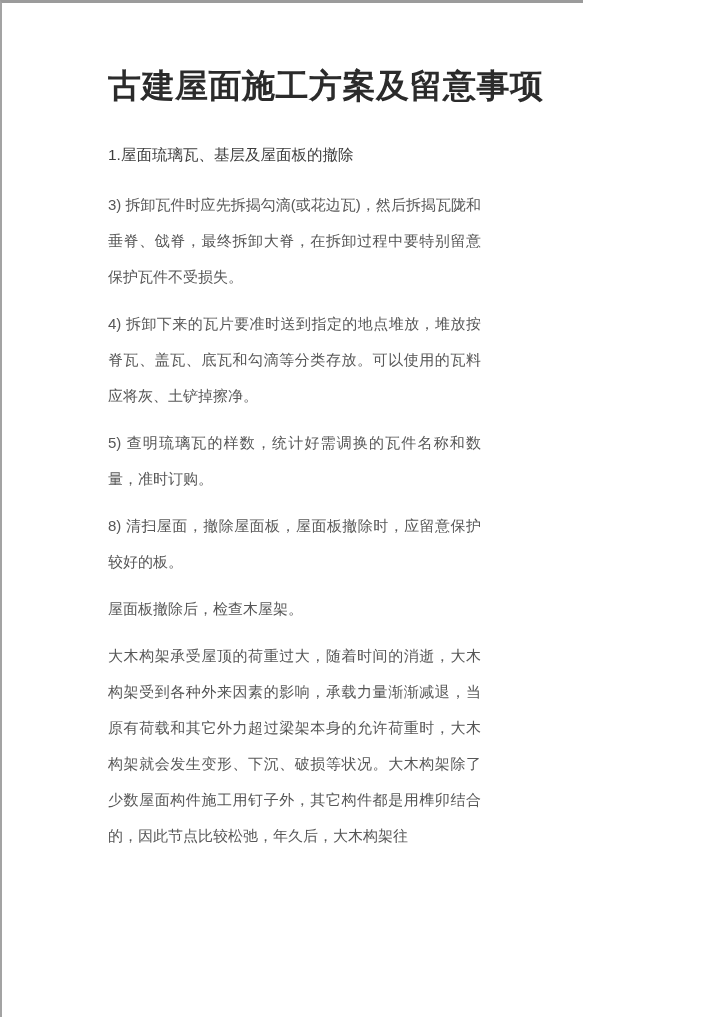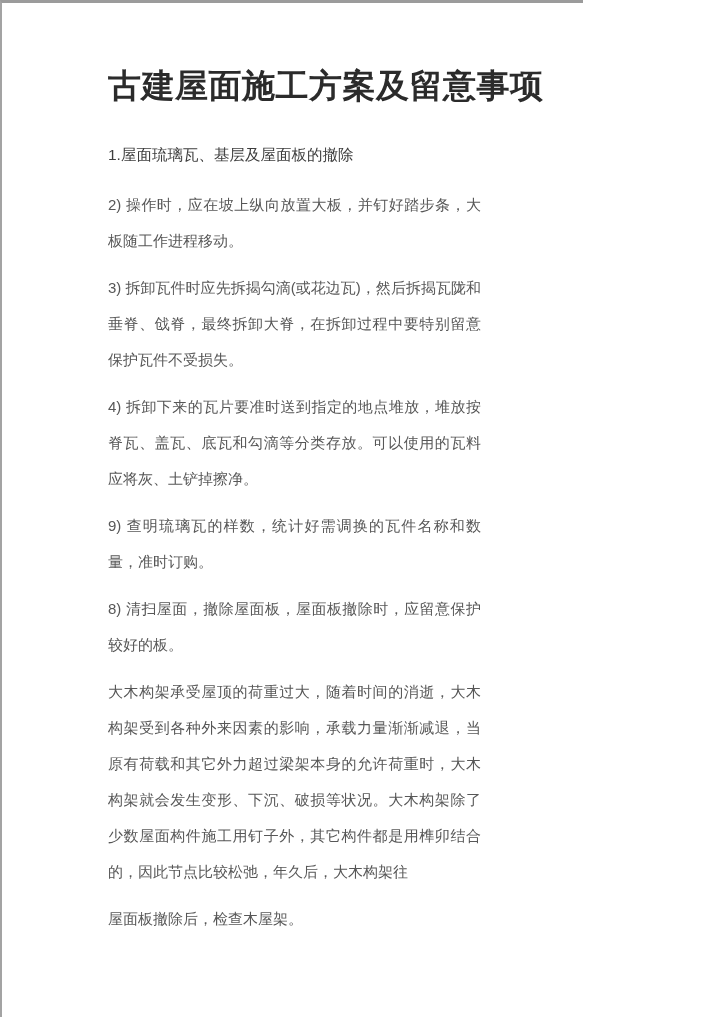--- a/index.html
+++ b/index.html
@@ -44,23 +44,22 @@
 </style>
 </head>
 <body>
 
 <div class="page">
 
   <h1 class="doc-title">古建屋面施工方案及留意事项</h1>
 
   <h2 class="sec-heading">1.屋面琉璃瓦、基层及屋面板的撤除</h2>
 
-  <p class="para">2) 操作时，应在坡上纵向放置大板，并钉好踏步条，大板随工作进程移动。</p>
   <p class="para">3) 拆卸瓦件时应先拆揭勾滴(或花边瓦)，然后拆揭瓦陇和垂脊、戗脊，最终拆卸大脊，在拆卸过程中要特别留意保护瓦件不受损失。</p>
   <p class="para">4) 拆卸下来的瓦片要准时送到指定的地点堆放，堆放按脊瓦、盖瓦、底瓦和勾滴等分类存放。可以使用的瓦料应将灰、土铲掉擦净。</p>
-  <p class="para">9) 查明琉璃瓦的样数，统计好需调换的瓦件名称和数量，准时订购。</p>
+  <p class="para">5) 查明琉璃瓦的样数，统计好需调换的瓦件名称和数量，准时订购。</p>
   <p class="para">8) 清扫屋面，撤除屋面板，屋面板撤除时，应留意保护较好的板。</p>
 
 
+  <p class="para">屋面板撤除后，检查木屋架。</p>
   <p class="para">大木构架承受屋顶的荷重过大，随着时间的消逝，大木构架受到各种外来因素的影响，承载力量渐渐减退，当原有荷载和其它外力超过梁架本身的允许荷重时，大木构架就会发生变形、下沉、破损等状况。大木构架除了少数屋面构件施工用钉子外，其它构件都是用榫卯结合的，因此节点比较松弛，年久后，大木构架往</p>
-  <p class="para">屋面板撤除后，检查木屋架。</p>
 
 </div>
 
 </body></html>

